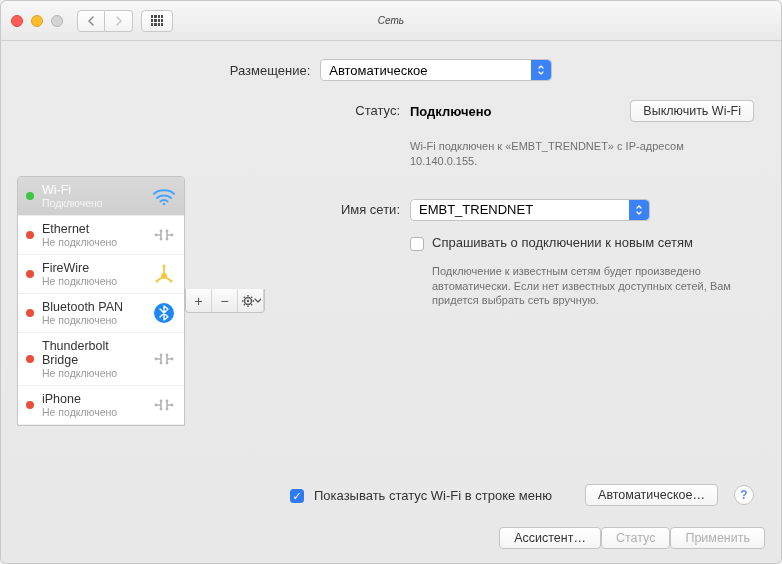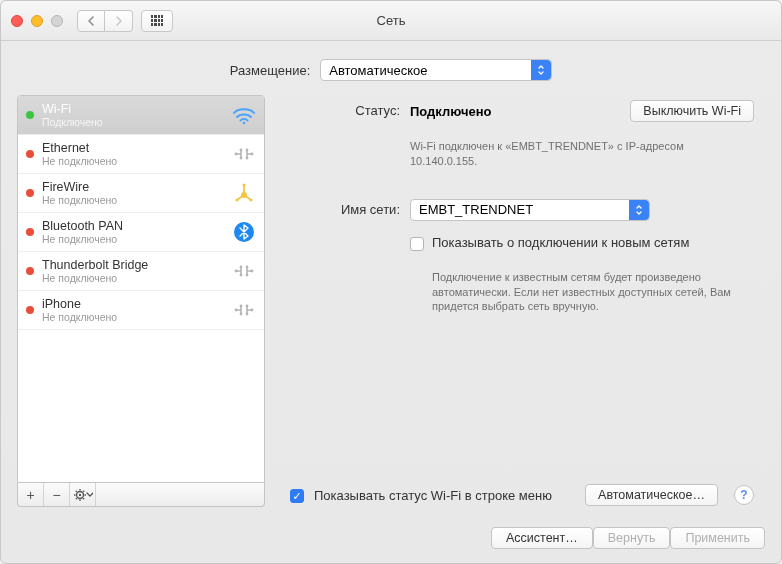--- a/index.html
+++ b/index.html
@@ -11,32 +11,32 @@
   .red { background:#ff5f57; border:0.5px solid #e0443e;}
   .yellow { background:#ffbd2e; border:0.5px solid #dea123;}
   .green { background:#d4d4d4; border:0.5px solid #b5b5b5;}
   .navseg { margin-left:14px; display:flex; }
   .navbtn { width:28px; height:22px; background:linear-gradient(#ffffff,#f2f2f2); border:1px solid #c8c8c8; display:flex; align-items:center; justify-content:center; color:#8a8a8a; font-size:12px;}
   .navbtn:first-child{border-radius:4px 0 0 4px;}
   .navbtn:last-child{border-radius:0 4px 4px 0; border-left:none;}
   .showall { margin-left:8px; width:32px; height:22px; border:1px solid #c8c8c8; border-radius:4px; background:linear-gradient(#ffffff,#f2f2f2); display:flex; align-items:center; justify-content:center;}
   .grid4 { width:12px; height:12px; display:grid; grid-template-columns:repeat(4,1fr); grid-template-rows:repeat(3,1fr); gap:1px;}
   .grid4 span{background:#4a4a4a;}
-  .title { position:absolute; left:50%; transform:translateX(-50%); font-size:13px; color:#404040;}
+  .title { position:absolute; left:50%; transform:translateX(-50%); font-size:10px; color:#404040;font-style:italic;}
   .search { margin-left:auto; display:flex; align-items:center; width:170px; height:22px; border:1px solid #cfcfcf; border-radius:4px; background:#fff; padding:0 6px; gap:4px;}
   .search svg{flex:0 0 auto;}
   .search input{border:none; outline:none; font-size:12px; width:100%; color:#333;}
   .search input::placeholder{color:#b0b0b0;}
   .locrow { display:flex; align-items:center; justify-content:center; gap:10px; padding:18px 0 14px;}
   .label { font-size:13px; color:#333; text-align:right;}
   .select { position:relative; height:22px; background:#fff; border:1px solid #c4c4c4; border-radius:4px; display:flex; align-items:center; padding:0 26px 0 8px; font-size:13px; min-width:200px;}
   .select .caret { position:absolute; right:0; top:0; bottom:0; width:20px; background:#3b82f6; border-radius:0 4px 4px 0; display:flex; align-items:center; justify-content:center;}
   .select .caret svg{display:block;}
   .content { flex:1; display:flex; padding:0 16px 10px; gap:14px;}
-  .sidebar { width:248px; display:flex; flex-direction:column;}
+  .sidebar { width:248px; display:flex; flex-direction:row;align-items:center;}
   .list { flex:1; background:#fff; border:1px solid #c4c4c4; border-radius:4px 4px 0 0; overflow:hidden;}
   .item { display:flex; align-items:center; padding:6px 8px; gap:8px; border-bottom:1px solid #eee;}
   .item.selected{ background:linear-gradient(#d9d9d9,#cfcfcf);}
   .statusdot{width:8px;height:8px;border-radius:50%;flex:0 0 auto;}
   .sd-green{background:#3bc641;}
   .sd-red{background:#e94e3a;}
   .itemtext{flex:1; min-width:0;}
   .itemname{font-size:12.5px; color:#333;}
   .item.selected .itemname{color:#fff;}
   .itemstatus{font-size:10.5px; color:#9a9a9a;}
@@ -272,37 +272,37 @@
             <div class="caret">
               <svg width="8" height="12" viewBox="0 0 8 12">
                   <path d="M2 4 L4 2 L6 4" stroke="#fff" stroke-width="1.3" fill="none" stroke-linecap="round" stroke-linejoin="round"></path>
                   <path d="M2 8 L4 10 L6 8" stroke="#fff" stroke-width="1.3" fill="none" stroke-linecap="round" stroke-linejoin="round"></path>
                 </svg>
             </div>
           </div>
           <div class="chkrow" style="margin-top:14px;">
             <div class="chk"></div>
             <div style="flex:1">
-              <div style="font-size:13px;color:#333;">Показывать о подключении к новым сетям</div>
-              <div class="desc" style="margin-top:20px">Подключение к известным сетям будет произведено автоматически. Если нет известных доступных сетей, Вам придется выбрать сеть вручную.</div>
+              <div style="font-size:13px;color:#333;">Спрашивать о подключении к новым сетям</div>
+              <div class="desc" style="margin-top:14px">Подключение к известным сетям будет произведено автоматически. Если нет известных доступных сетей, Вам придется выбрать сеть вручную.</div>
             </div>
           </div>
         </div>
       </div>
 
       <div class="bottombar">
         <div class="chk checked"></div>
         <span style="font-size:13px;color:#333;">Показывать статус Wi-Fi в строке меню</span>
         <span style="flex:1"></span>
         <button class="btn">Автоматическое…</button>
         <div class="help">?</div>
       </div>
 
     </div>
   </div>
 
   <div class="footer">
     <button class="btnmain">Ассистент…</button>
-    <button class="btnmain disabled" style="color:#b0b0b0">Вернуть</button>
+    <button class="btnmain disabled" style="color:#b0b0b0">Статус</button>
     <button class="btnmain disabled" style="color:#b0b0b0">Применить</button>
   </div>
 
 </div>
 
 </body></html>

